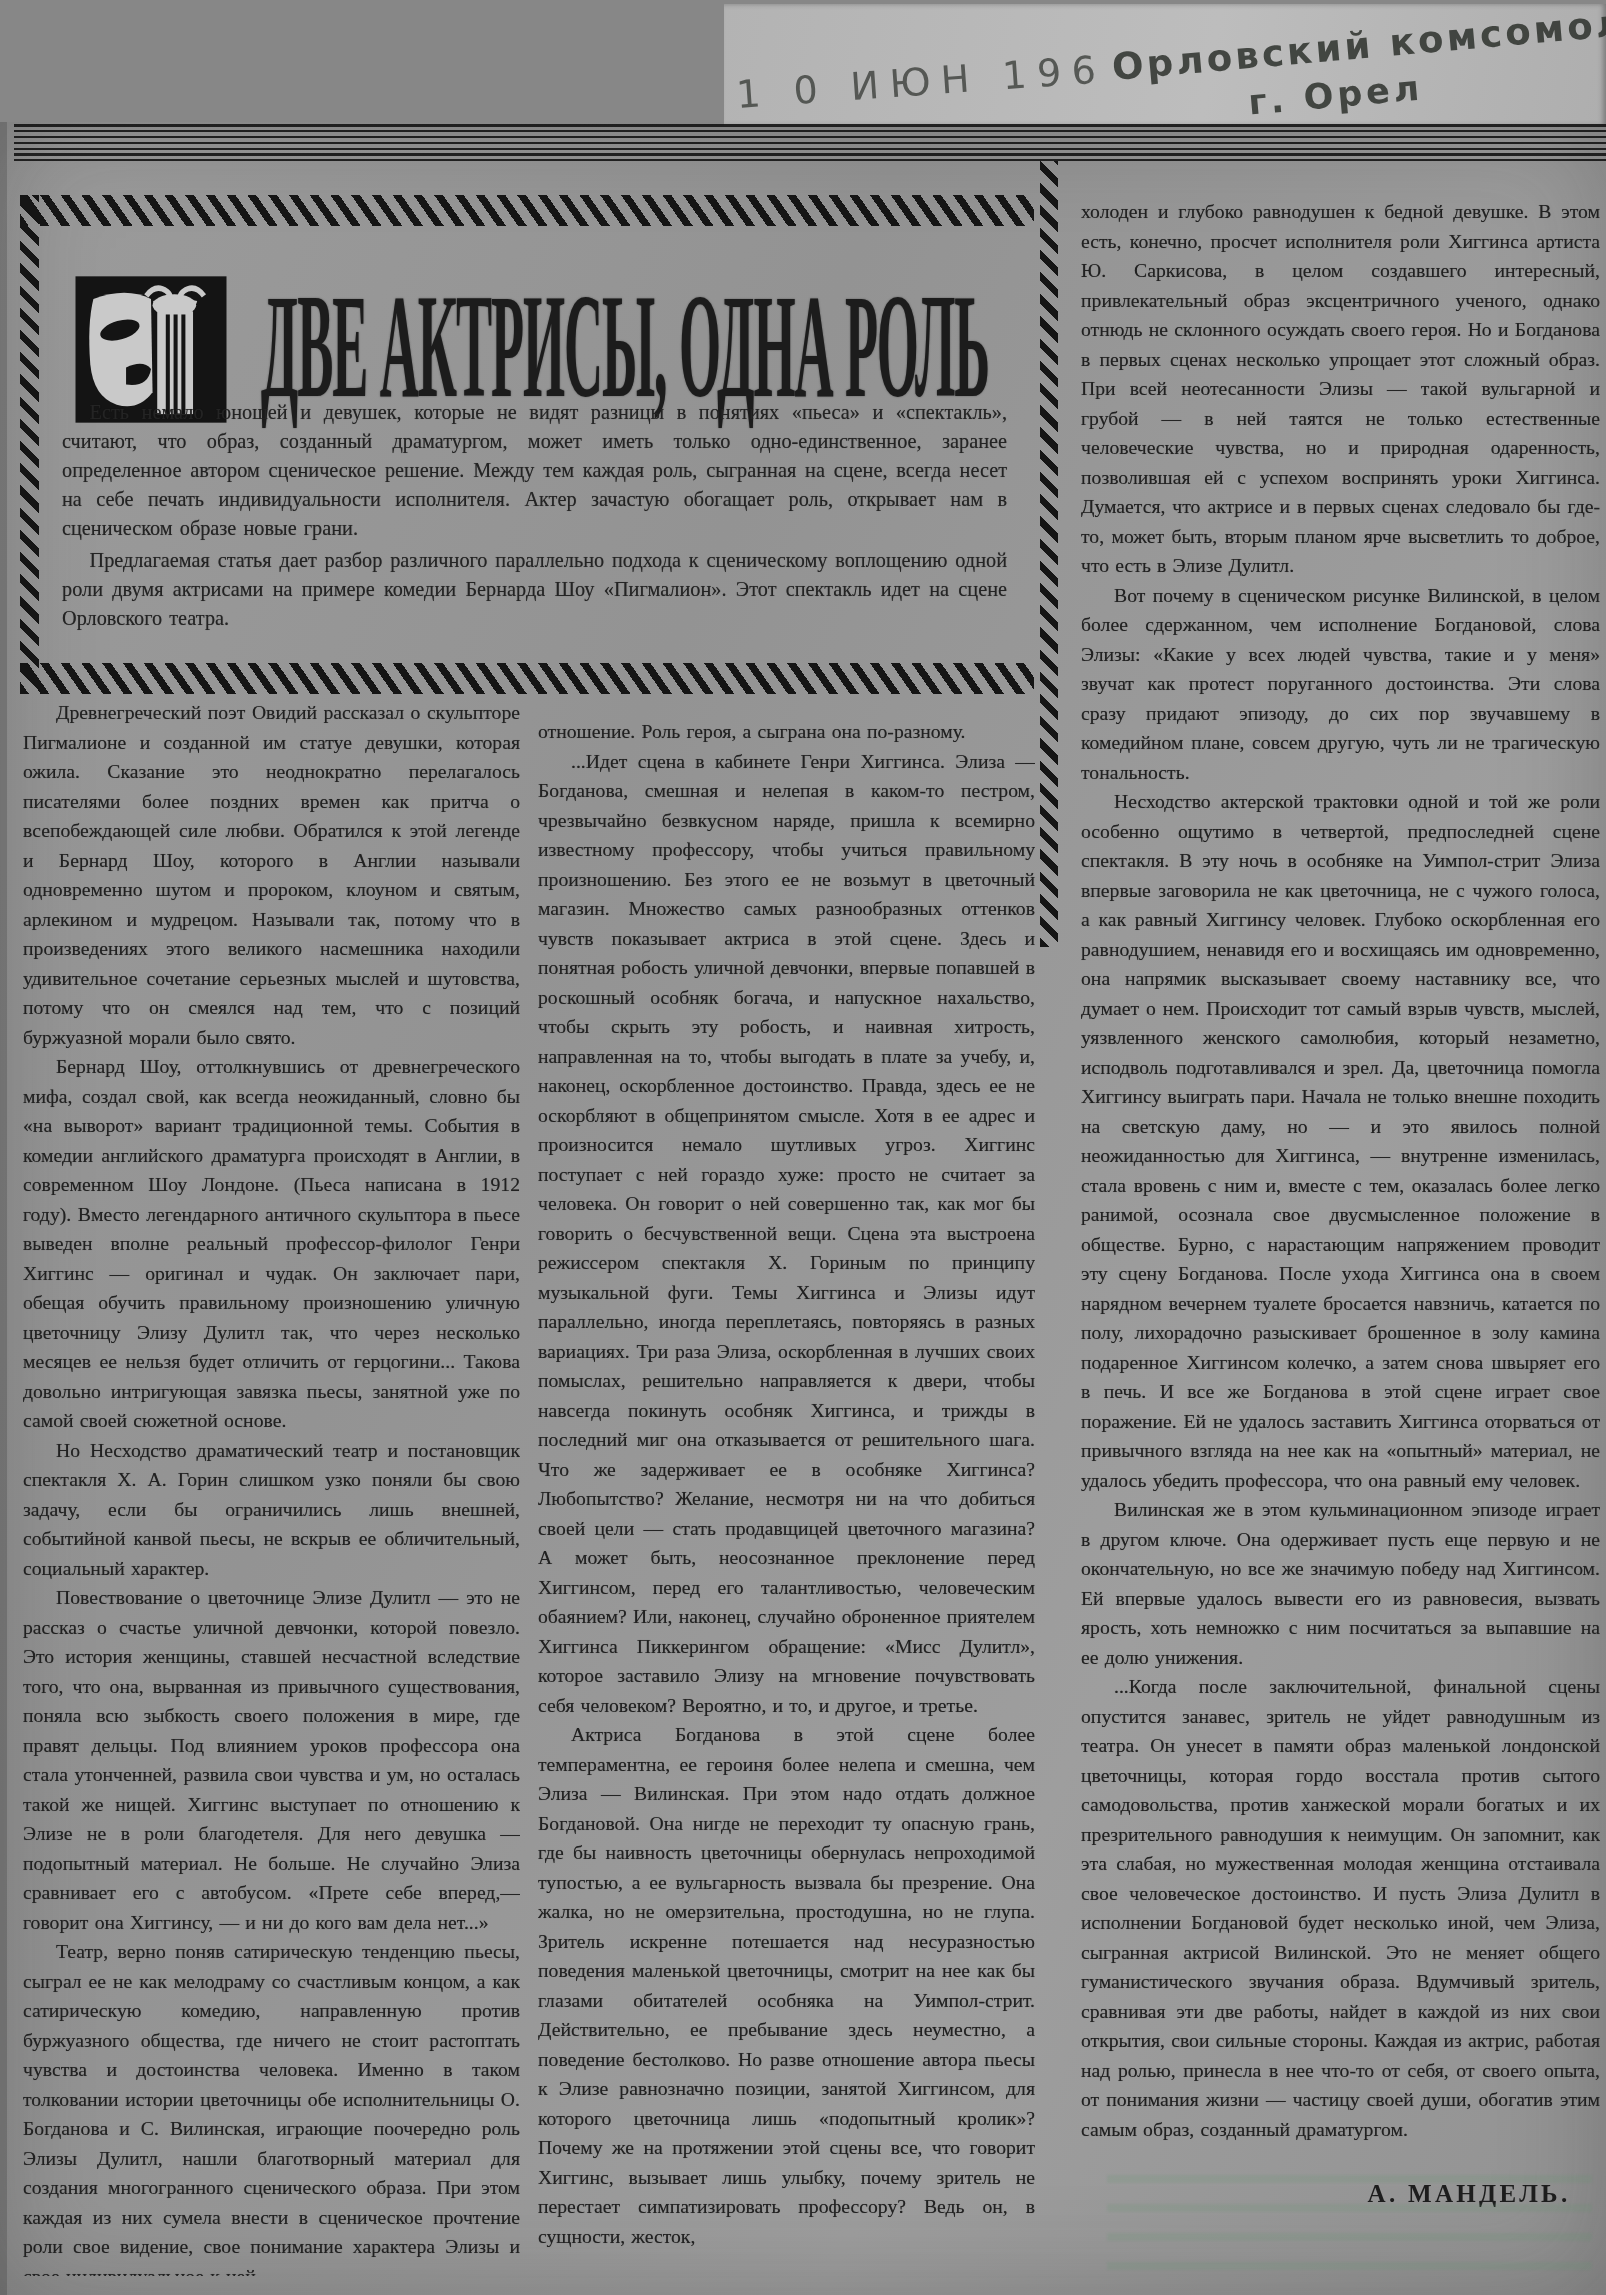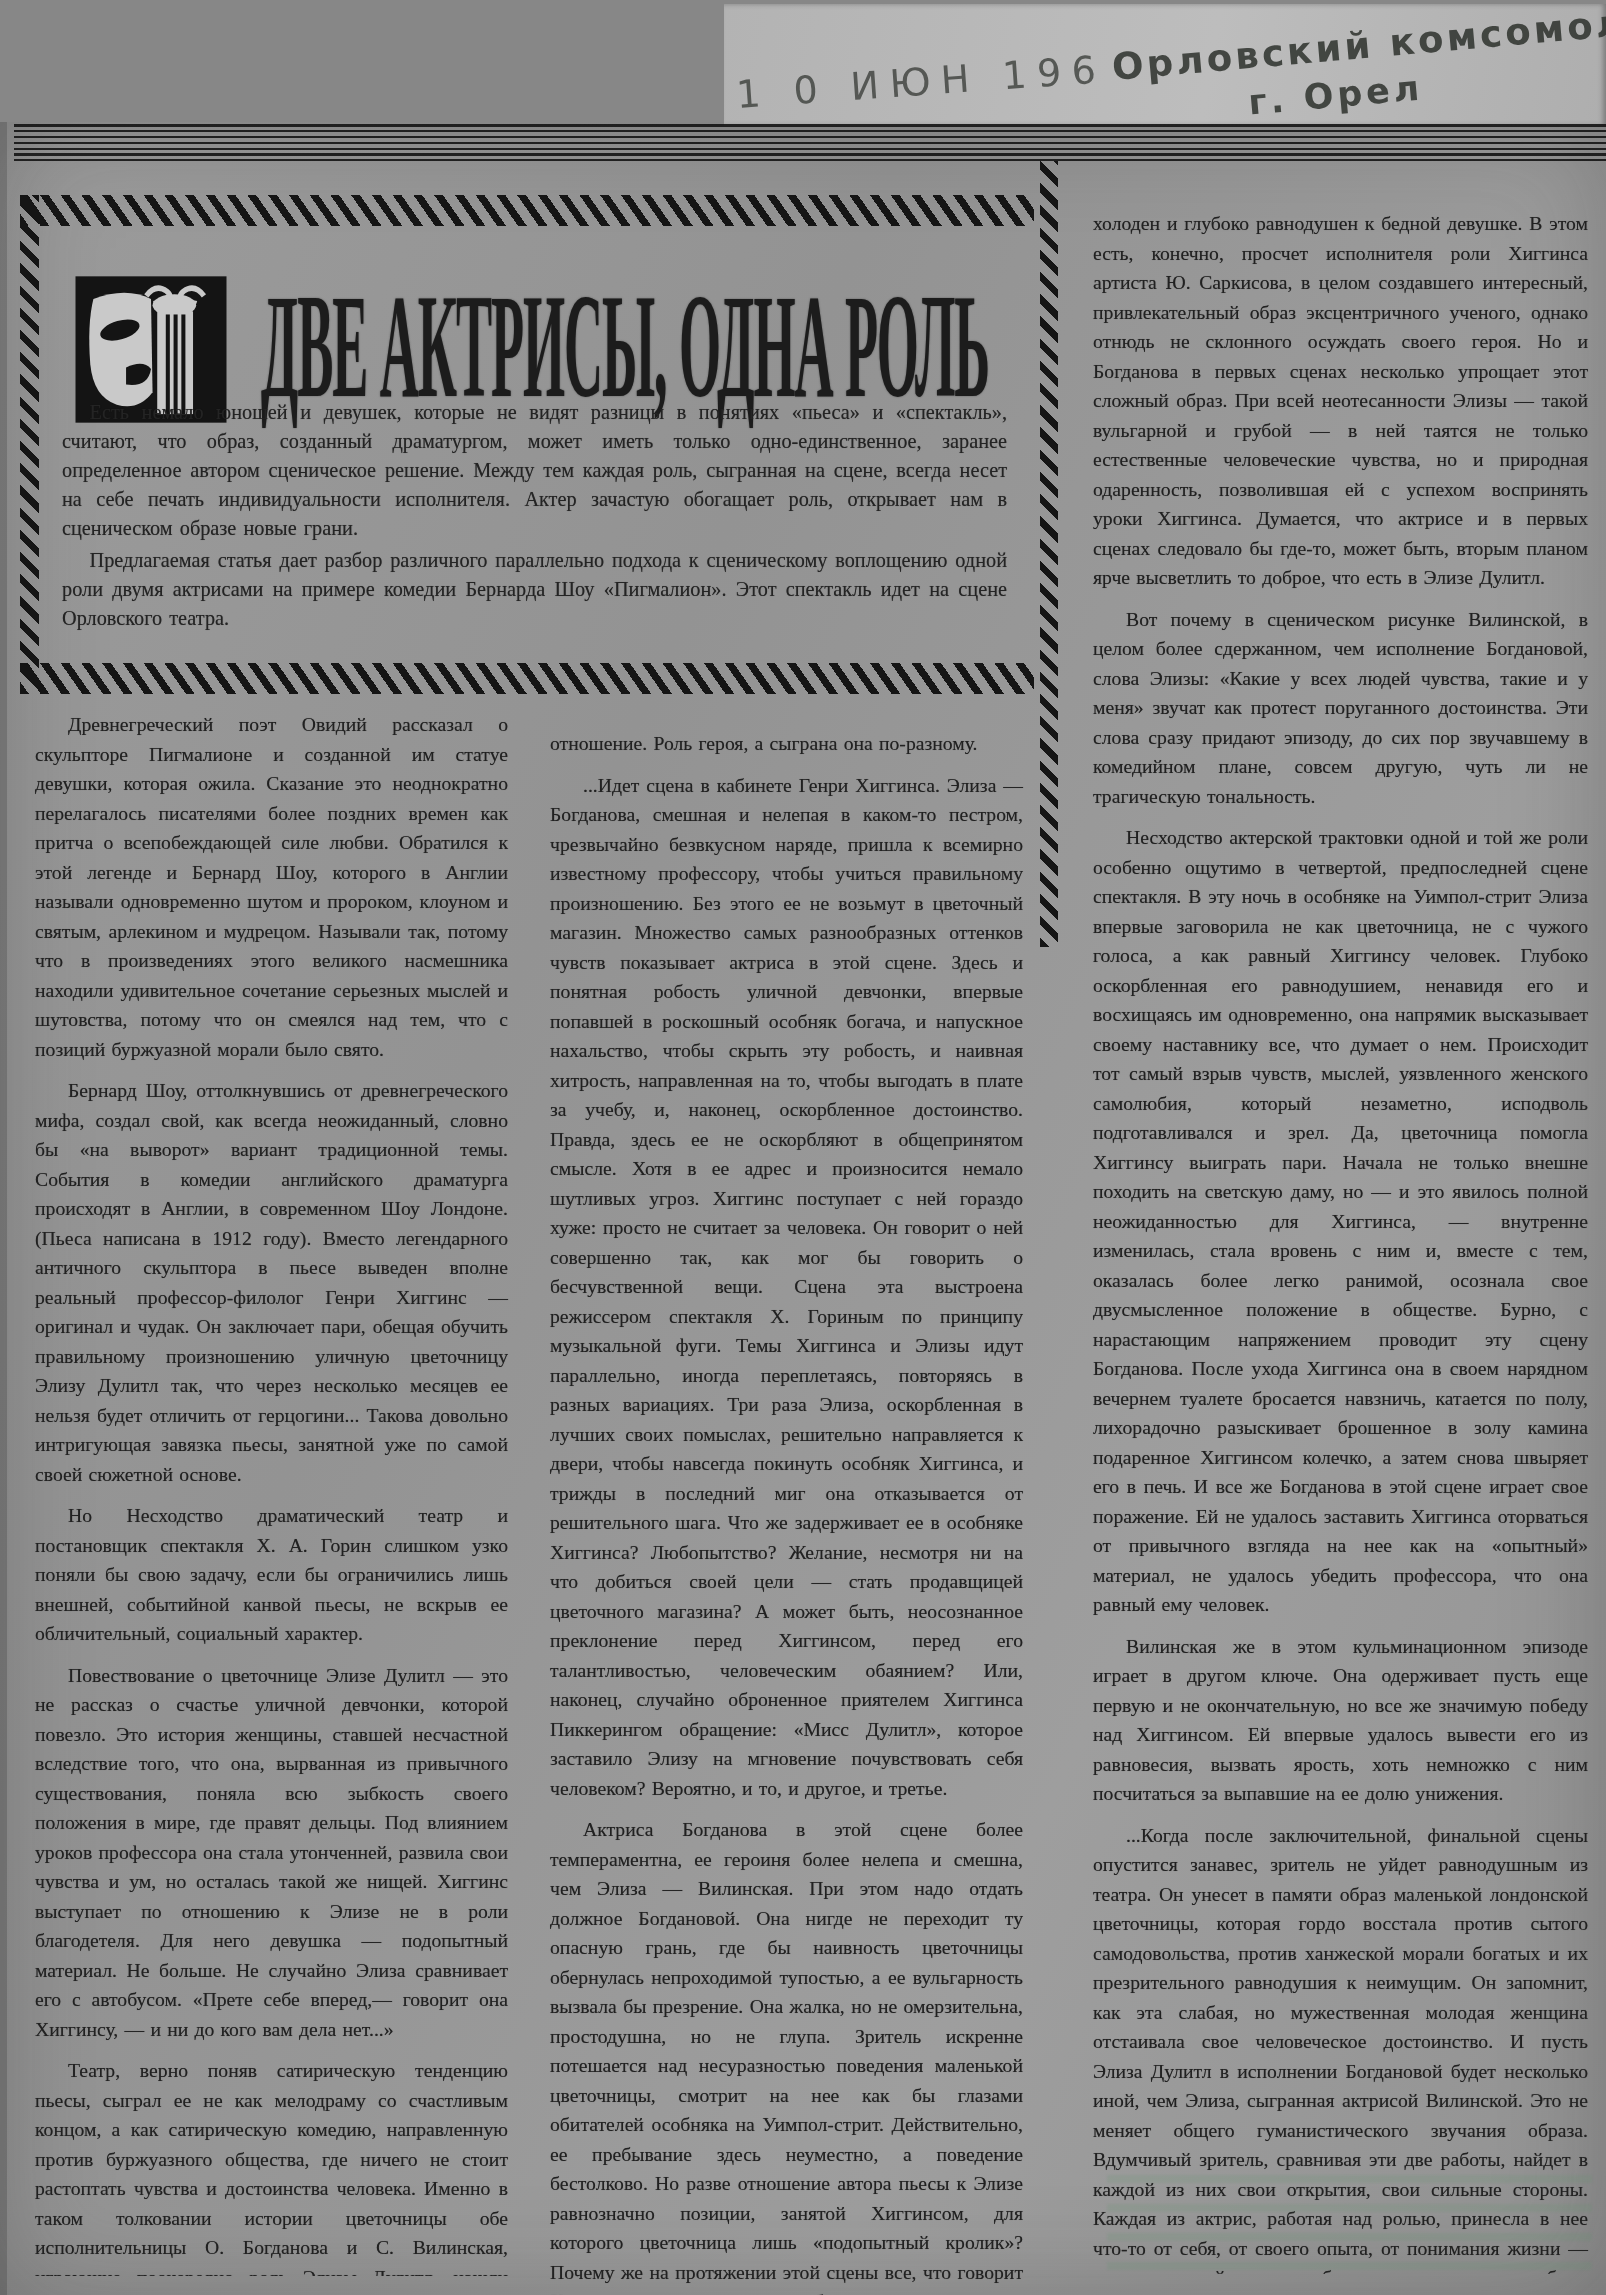--- a/index.html
+++ b/index.html
@@ -49,21 +49,21 @@
     font-size:66px;letter-spacing:-1.3px;transform:scale(.82,2.25);transform-origin:0 0;
     color:#1c1c1c;text-shadow:0 0 1.3px rgba(20,20,20,.5);
   }
   .lede{position:absolute;left:62px;top:398px;width:945px;}
   .lede p{
     margin:0 0 2.6px;font-weight:normal;font-size:20.3px;line-height:29px;text-align:justify;
     text-indent:27.5px;color:#242424;text-shadow:0 0 0.7px rgba(25,25,25,.5);word-spacing:2px;
   }
   .col{position:absolute;}
   .col p{
-    margin:12px;font-size:19.7px;line-height:29.5px;text-align:justify;text-indent:33px;
+    margin:0;font-size:19.7px;line-height:29.5px;text-align:justify;text-indent:33px;
     color:#212121;text-shadow:0 0 0.7px rgba(25,25,25,.45);word-spacing:1.3px;
   }
   .col p.noindent{text-indent:0;}
   .col1{left:23px;top:698px;width:497px;height:1578px;overflow:hidden;}
   .col2{left:538px;top:717px;width:497px;height:1578px;overflow:hidden;}
   .col3{left:1081px;top:197px;width:519px;height:2077px;overflow:hidden;}
   .byline{
     text-align:right;font-weight:bold;font-size:25px;letter-spacing:3.3px;
     margin-top:36px;padding-right:29.5px;color:#1d1d1d;
   }

